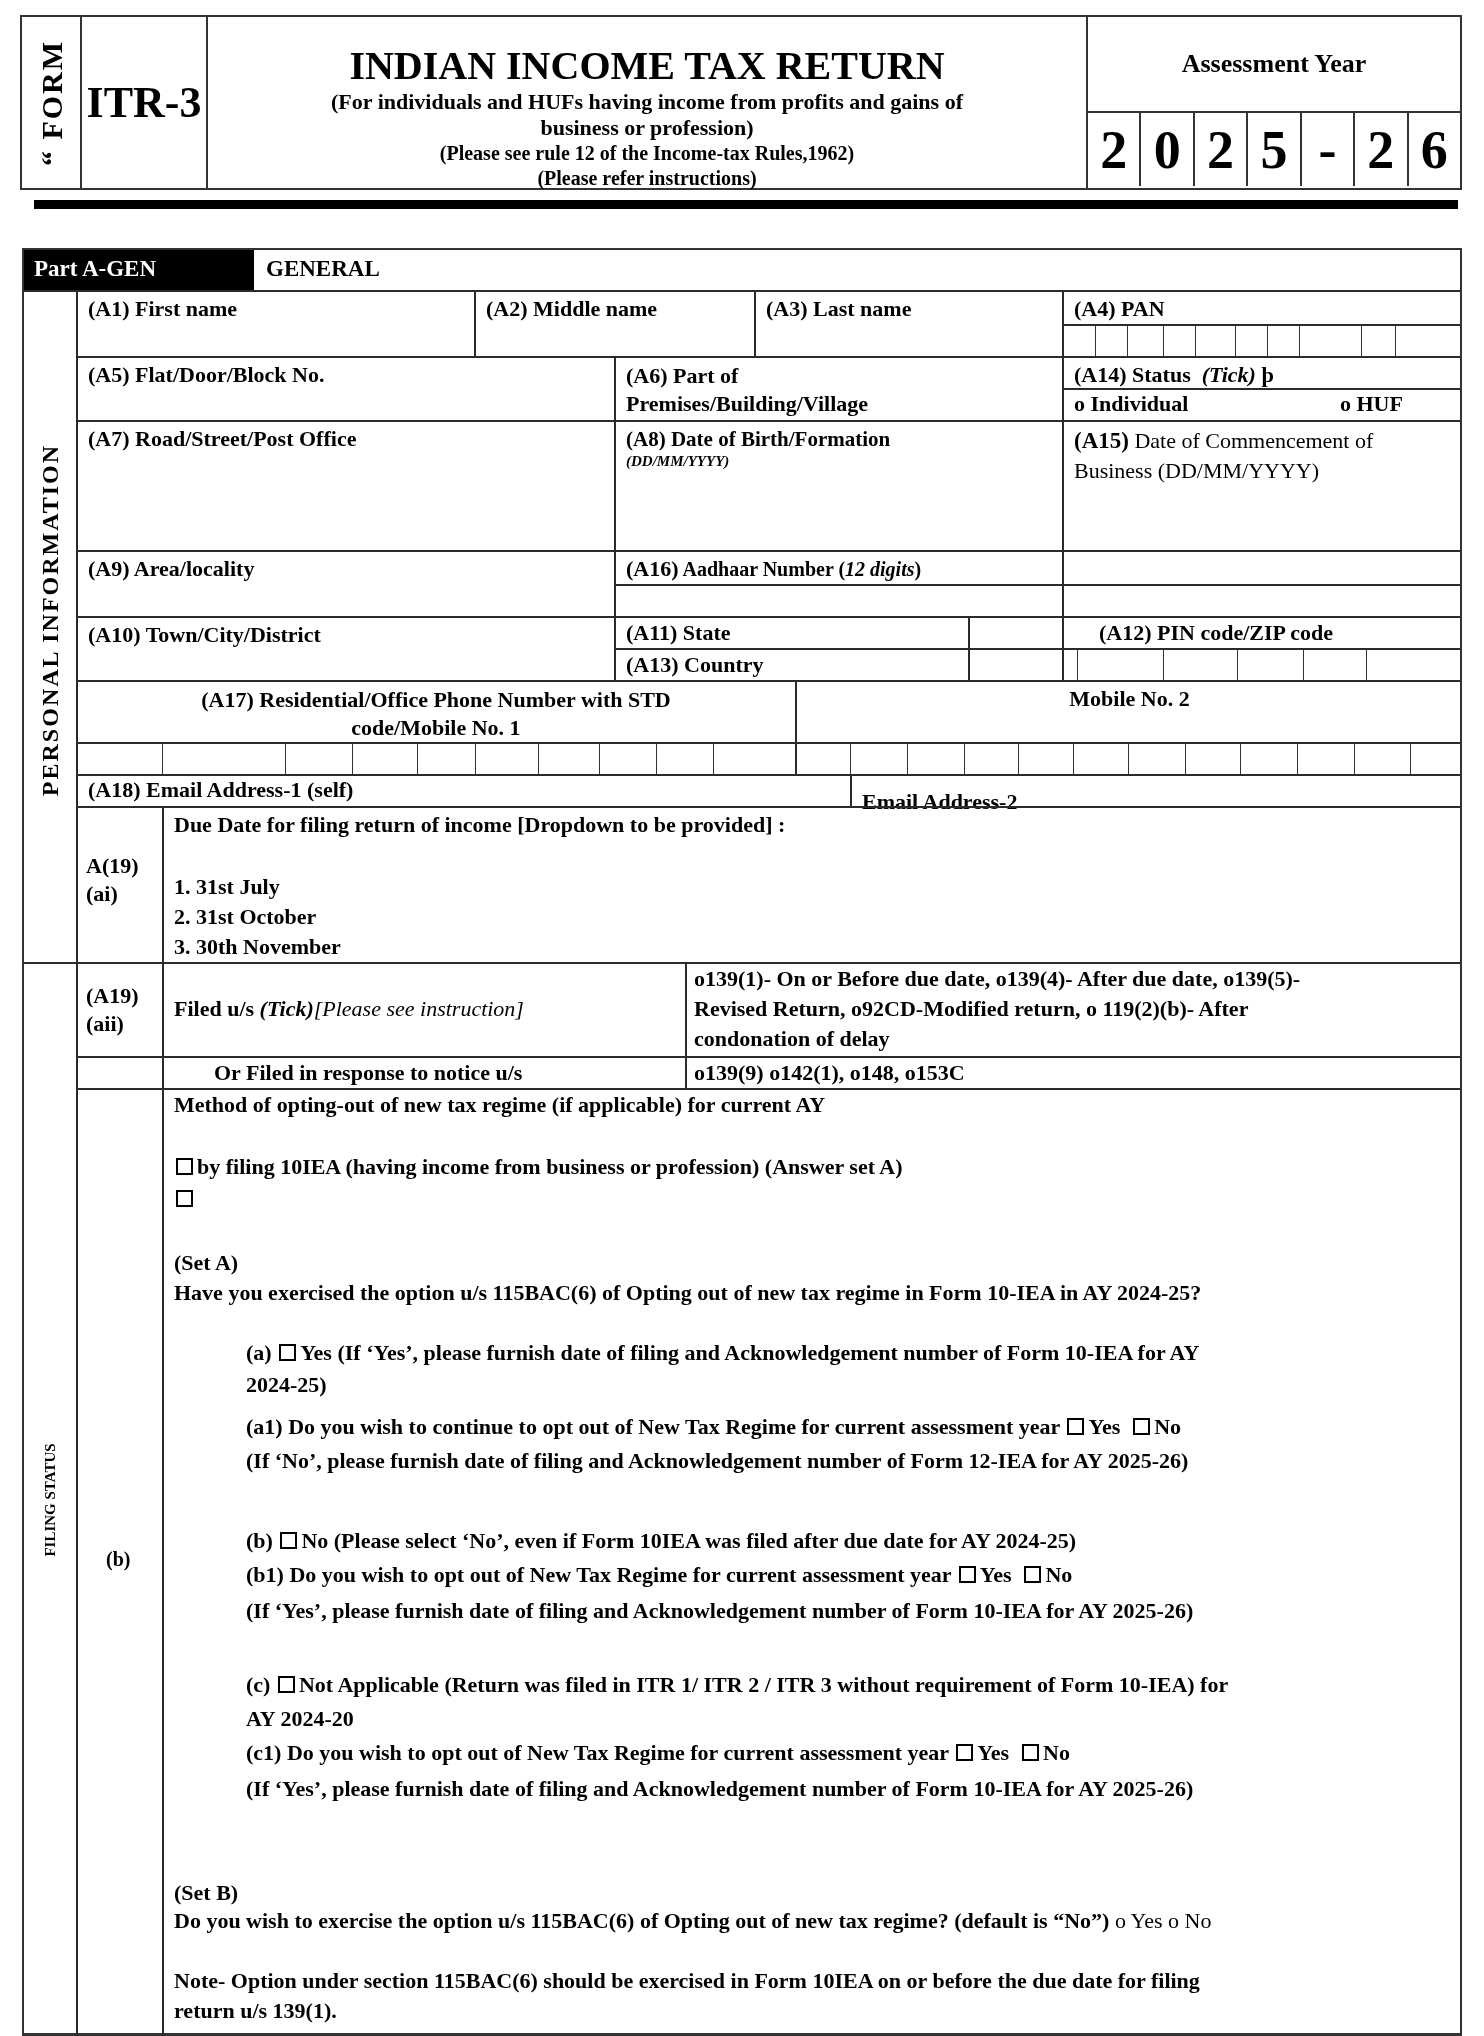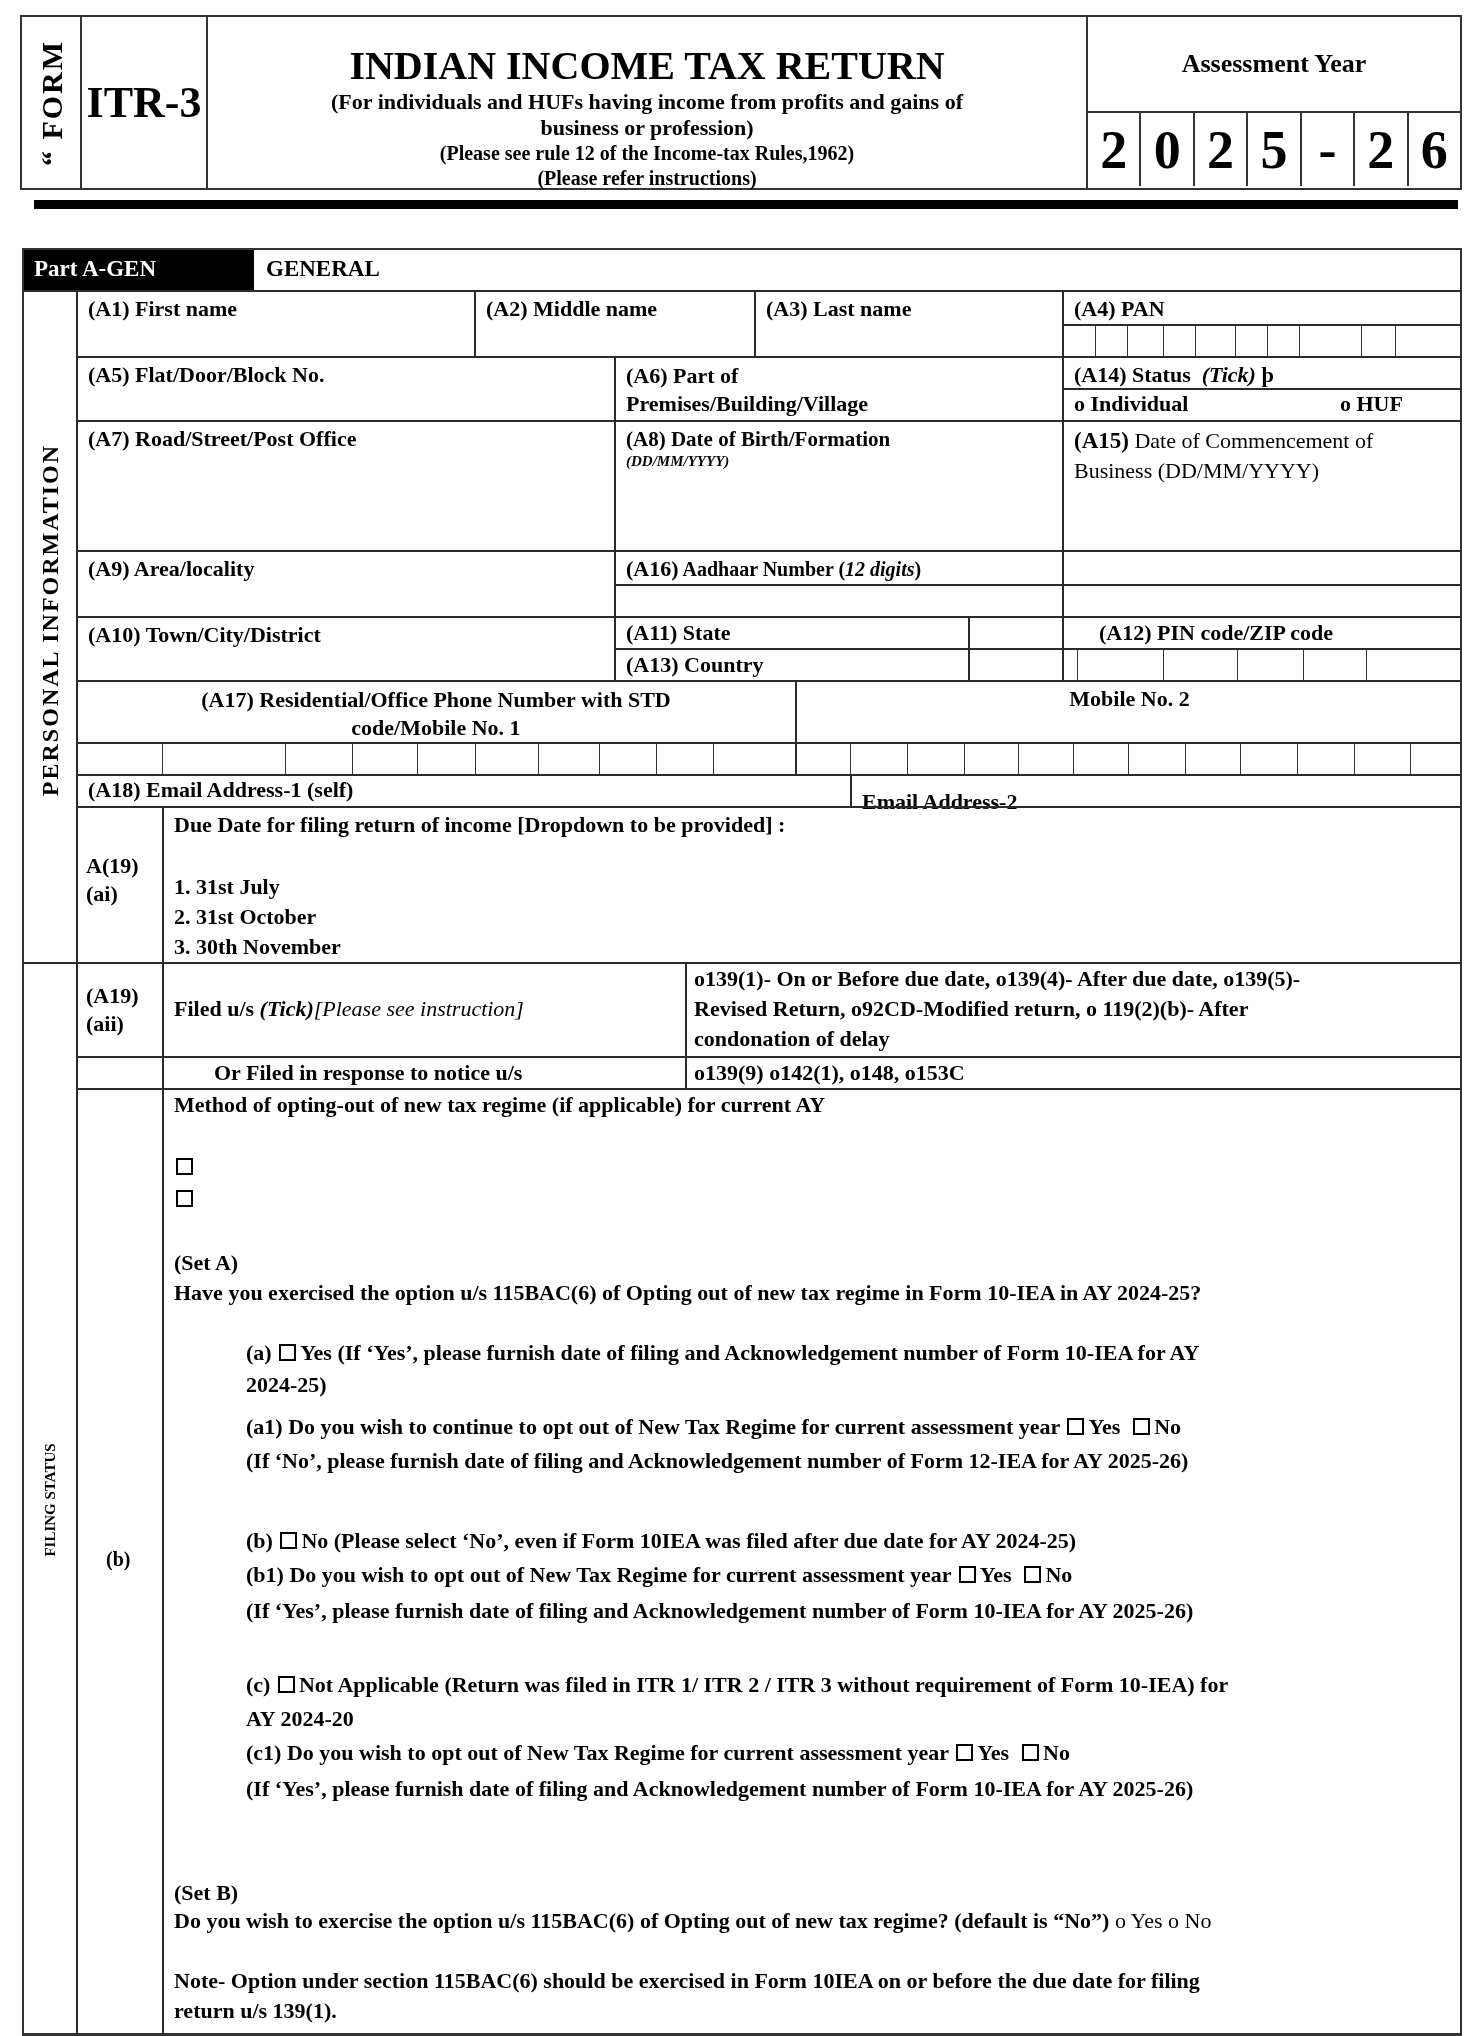--- a/index.html
+++ b/index.html
@@ -233,21 +233,21 @@
 </div>
 <div class="ln" style="left:78px;top:1056px;width:1384px;height:2px;"></div>
 <div class="txt" style="left:174px;top:1058px;margin-left:40px;">Or Filed in response to notice u/s</div>
 <div class="txt" style="left:694px;top:1058px;">o139(9) o142(1), o148, o153C</div>
 <div class="ln" style="left:78px;top:1088px;width:1384px;height:2px;"></div>
 
 <div class="abs" style="left:106px;top:1548px;font-size:20px;font-weight:bold;">(b)</div>
 
 <div class="txt" style="left:174px;top:1090px;">Method of opting-out of new tax regime (if applicable) for current AY</div>
 
-<div class="txt" style="left:174px;top:1152px;"><span class="chk"></span></div>
+<div class="txt" style="left:174px;top:1152px;"><span class="chk"></span><span>by filing 10IEA (having income from business or profession) (Answer set A)</span></div>
 <div class="txt" style="left:174px;top:1184px;"><span class="chk"></span></div>
 
 <div class="txt" style="left:174px;top:1248px;">(Set A)</div>
 <div class="txt" style="left:174px;top:1278px;">Have you exercised the option u/s 115BAC(6) of Opting out of new tax regime in Form 10-IEA in AY 2024-25?</div>
 
 <div class="txt" style="left:246px;top:1338px;"><span>(a)</span> <span class="chk"></span><span>Yes (If ‘Yes’, please furnish date of filing and Acknowledgement number of Form 10-IEA for AY</span></div>
 <div class="txt" style="left:246px;top:1370px;">2024-25)</div>
 
 <div class="txt" style="left:246px;top:1412px;"><span>(a1) Do you wish to continue to opt out of New Tax Regime for current assessment year</span> <span class="chk"></span><span>Yes</span>&nbsp; <span class="chk"></span><span>No</span></div>
 <div class="txt" style="left:246px;top:1446px;">(If ‘No’, please furnish date of filing and Acknowledgement number of Form 12-IEA for AY 2025-26)</div>

